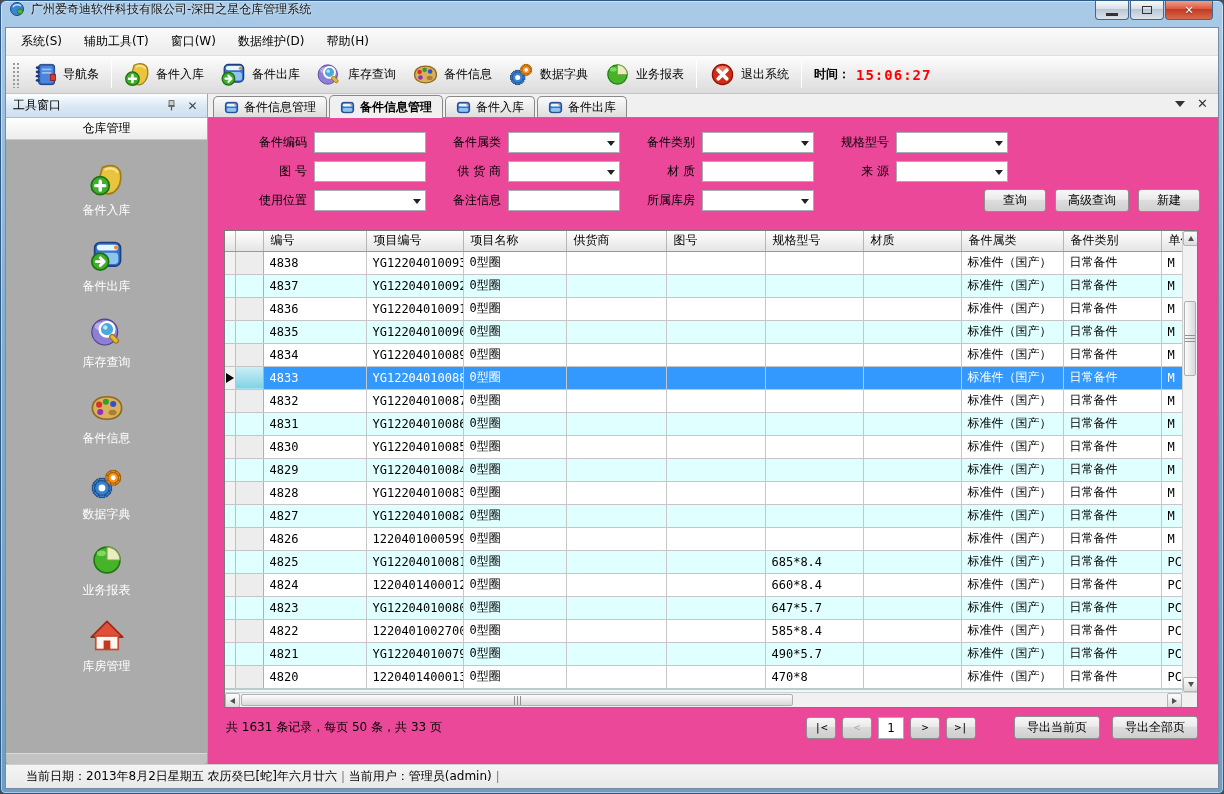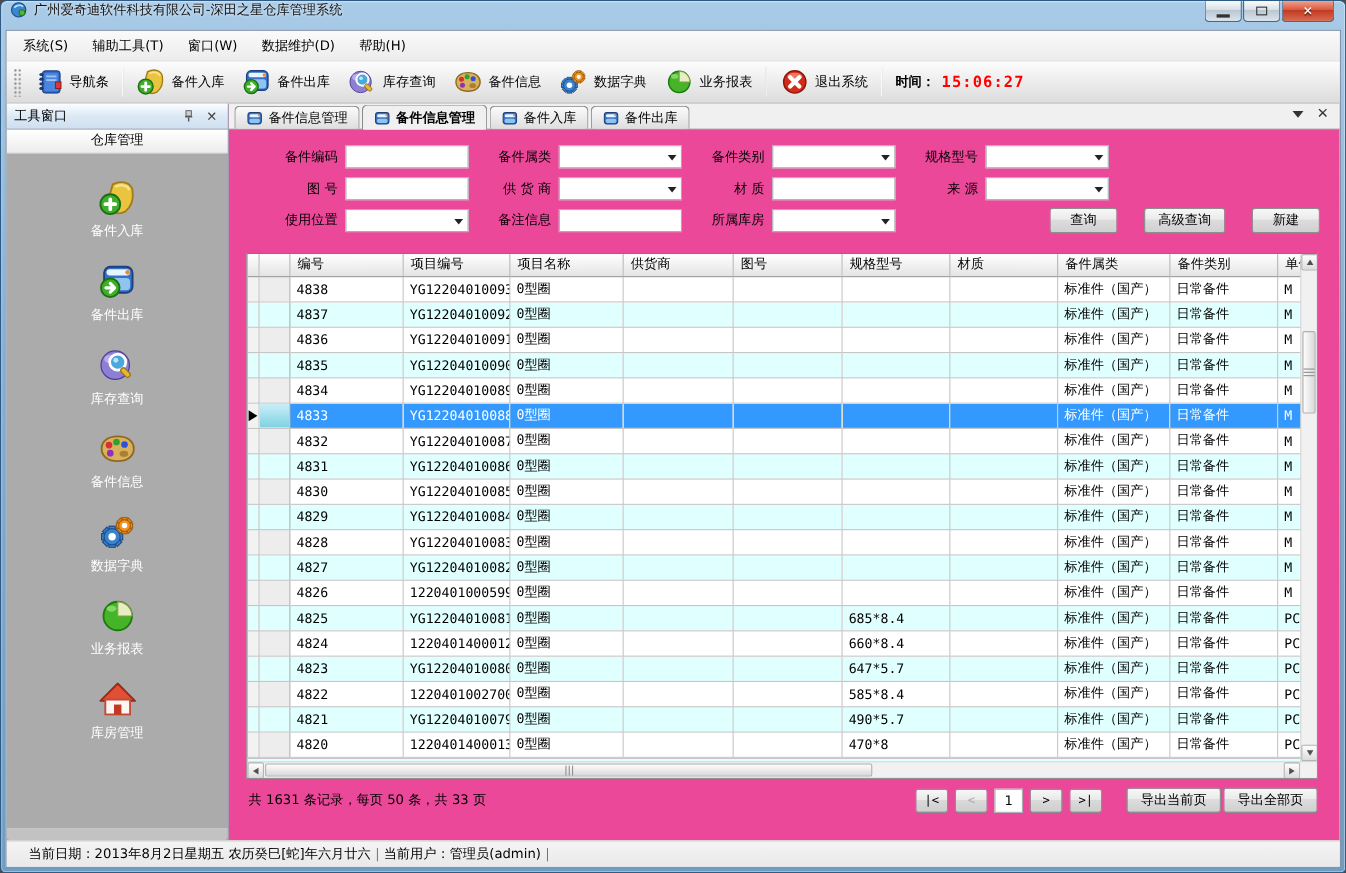--- a/index.html
+++ b/index.html
@@ -43,21 +43,21 @@
 
   
   .main { flex:1; display:flex; overflow:hidden; }
 
   
   .sidebar { width:202px; display:flex; flex-direction:column; border-right:1px solid #98a8b8; background:#ababab; }
   .sidebar-header { height:24px; background:linear-gradient(#fdfeff,#dcE9f5 50%,#cfdff0); border-bottom:1px solid #aabccc;
                     display:flex; align-items:center; padding:0 7px; gap:6px; }
   .sidebar-header .sh-title { flex:1; }
   .sh-icon { width:15px; height:15px; display:flex; align-items:center; justify-content:center; color:#444; font-size:12px; }
-  .sidebar-group { height:22px; line-height:21px; text-align:center; background:linear-gradient(#ffffff,#ececec); border-bottom:1px solid #c8c8c8;font-family:Liberation Mono, monospace; }
+  .sidebar-group { height:22px; line-height:21px; text-align:center; background:linear-gradient(#ffffff,#ececec); border-bottom:1px solid #c8c8c8; }
   .sidebar-body { flex:1; padding-top:22px; display:flex; flex-direction:column; align-items:center; gap:19px; overflow:hidden; }
   .side-item { display:flex; flex-direction:column; align-items:center; gap:4px; color:#fff; cursor:default; }
   .side-item .sicon { width:36px; height:36px; }
   .sidebar-foot { height:11px; background:#c2c2c2; border-top:1px solid #d8d8d8; border-radius:0 0 4px 4px; }
 
   
   .content { flex:1; display:flex; flex-direction:column; background:#ec4899; overflow:hidden; }
 
   
   .tabstrip { height:24px; display:flex; align-items:flex-end; padding-left:5px; border-bottom:1px solid #898989; position:relative; background:#f0f0f0; }
@@ -72,21 +72,21 @@
 
   
   .form-panel { padding:13px 14px 4px 16px;margin-left:28px; }
   .form-row { display:flex; align-items:center; margin-bottom:7px; height:22px; }
   .form-pair { display:flex; align-items:center; width:194px; }
   .form-pair label { width:62px; text-align:right; padding-right:7px; white-space:nowrap; }
   .txt { width:112px; height:21px; border:1px solid #a9acb3; background:#fff; padding:0 3px; font-size:12px; font-family:inherit; }
   .selectbox { width:112px; height:21px; border:1px solid #a9acb3; background:#fff; position:relative; }
   .selectbox .arrow { position:absolute; right:4px; top:8px; width:0; height:0;
                       border-left:4px solid transparent; border-right:4px solid transparent; border-top:5px solid #222; }
-  .form-buttons { display:flex; gap:24px; margin-left:auto; margin-right:4px; }
+  .form-buttons { display:flex; gap:9px; margin-left:auto; margin-right:4px; }
   .btn { height:23px; min-width:62px; padding:0 12px; border:1px solid #8e8f8f; border-radius:3px;
          background:linear-gradient(#f7f7f7,#ebebeb 45%,#dddddd 46%,#d0d0d0); font-size:12px; font-family:inherit;
          display:flex; align-items:center; justify-content:center; }
 
   
   .grid-wrap { margin:8px 20px 0 16px; }
   .grid { border:1px solid #7a7a7a; background:#fff; height:478px; display:flex; flex-direction:column; overflow:hidden; }
   .grid-top { flex:1; display:flex; overflow:hidden; }
   .grid-view { width:963px; overflow:hidden; position:relative; }
   table.dgv { border-collapse:collapse; table-layout:fixed; width:976px; font-family:"DejaVu Sans Mono","DejaVu Sans",monospace; font-size:12px; }
@@ -124,21 +124,21 @@
   .sc-corner { width:15px; height:15px; background:#f1f1f1; }
 
   
   .pager-row { display:flex; align-items:center; padding:8px 20px 0 18px; }
   .pager-controls { margin-left:auto; display:flex; align-items:center; gap:6px; }
   .pg-btn { width:30px; height:22px; border:1px solid #8e8f8f; border-radius:3px;
             background:linear-gradient(#f7f7f7,#e9e9e9 45%,#dadada 46%,#cecece);
             display:flex; align-items:center; justify-content:center; font-family:"DejaVu Sans Mono",monospace; font-size:11px; }
   .pg-btn.disabled { color:#aaa; }
   .pg-input { width:26px; height:22px; border:1px solid #a9acb3; text-align:center; font-size:12px; font-family:inherit; background:#fff; }
-  .export-group { display:flex; gap:2px; margin-left:16px; }
+  .export-group { display:flex; gap:12px; margin-left:32px; }
 
   
   .statusbar { height:24px; background:linear-gradient(#f4f4f4,#e9e9e9); border-top:1px solid #cfcfcf;
                display:flex; align-items:center; padding:0 20px; margin-top:auto; }
   .statusbar .sep { color:#555; }
 </style>
 </head>
 <body>
 
 <div class="window">

